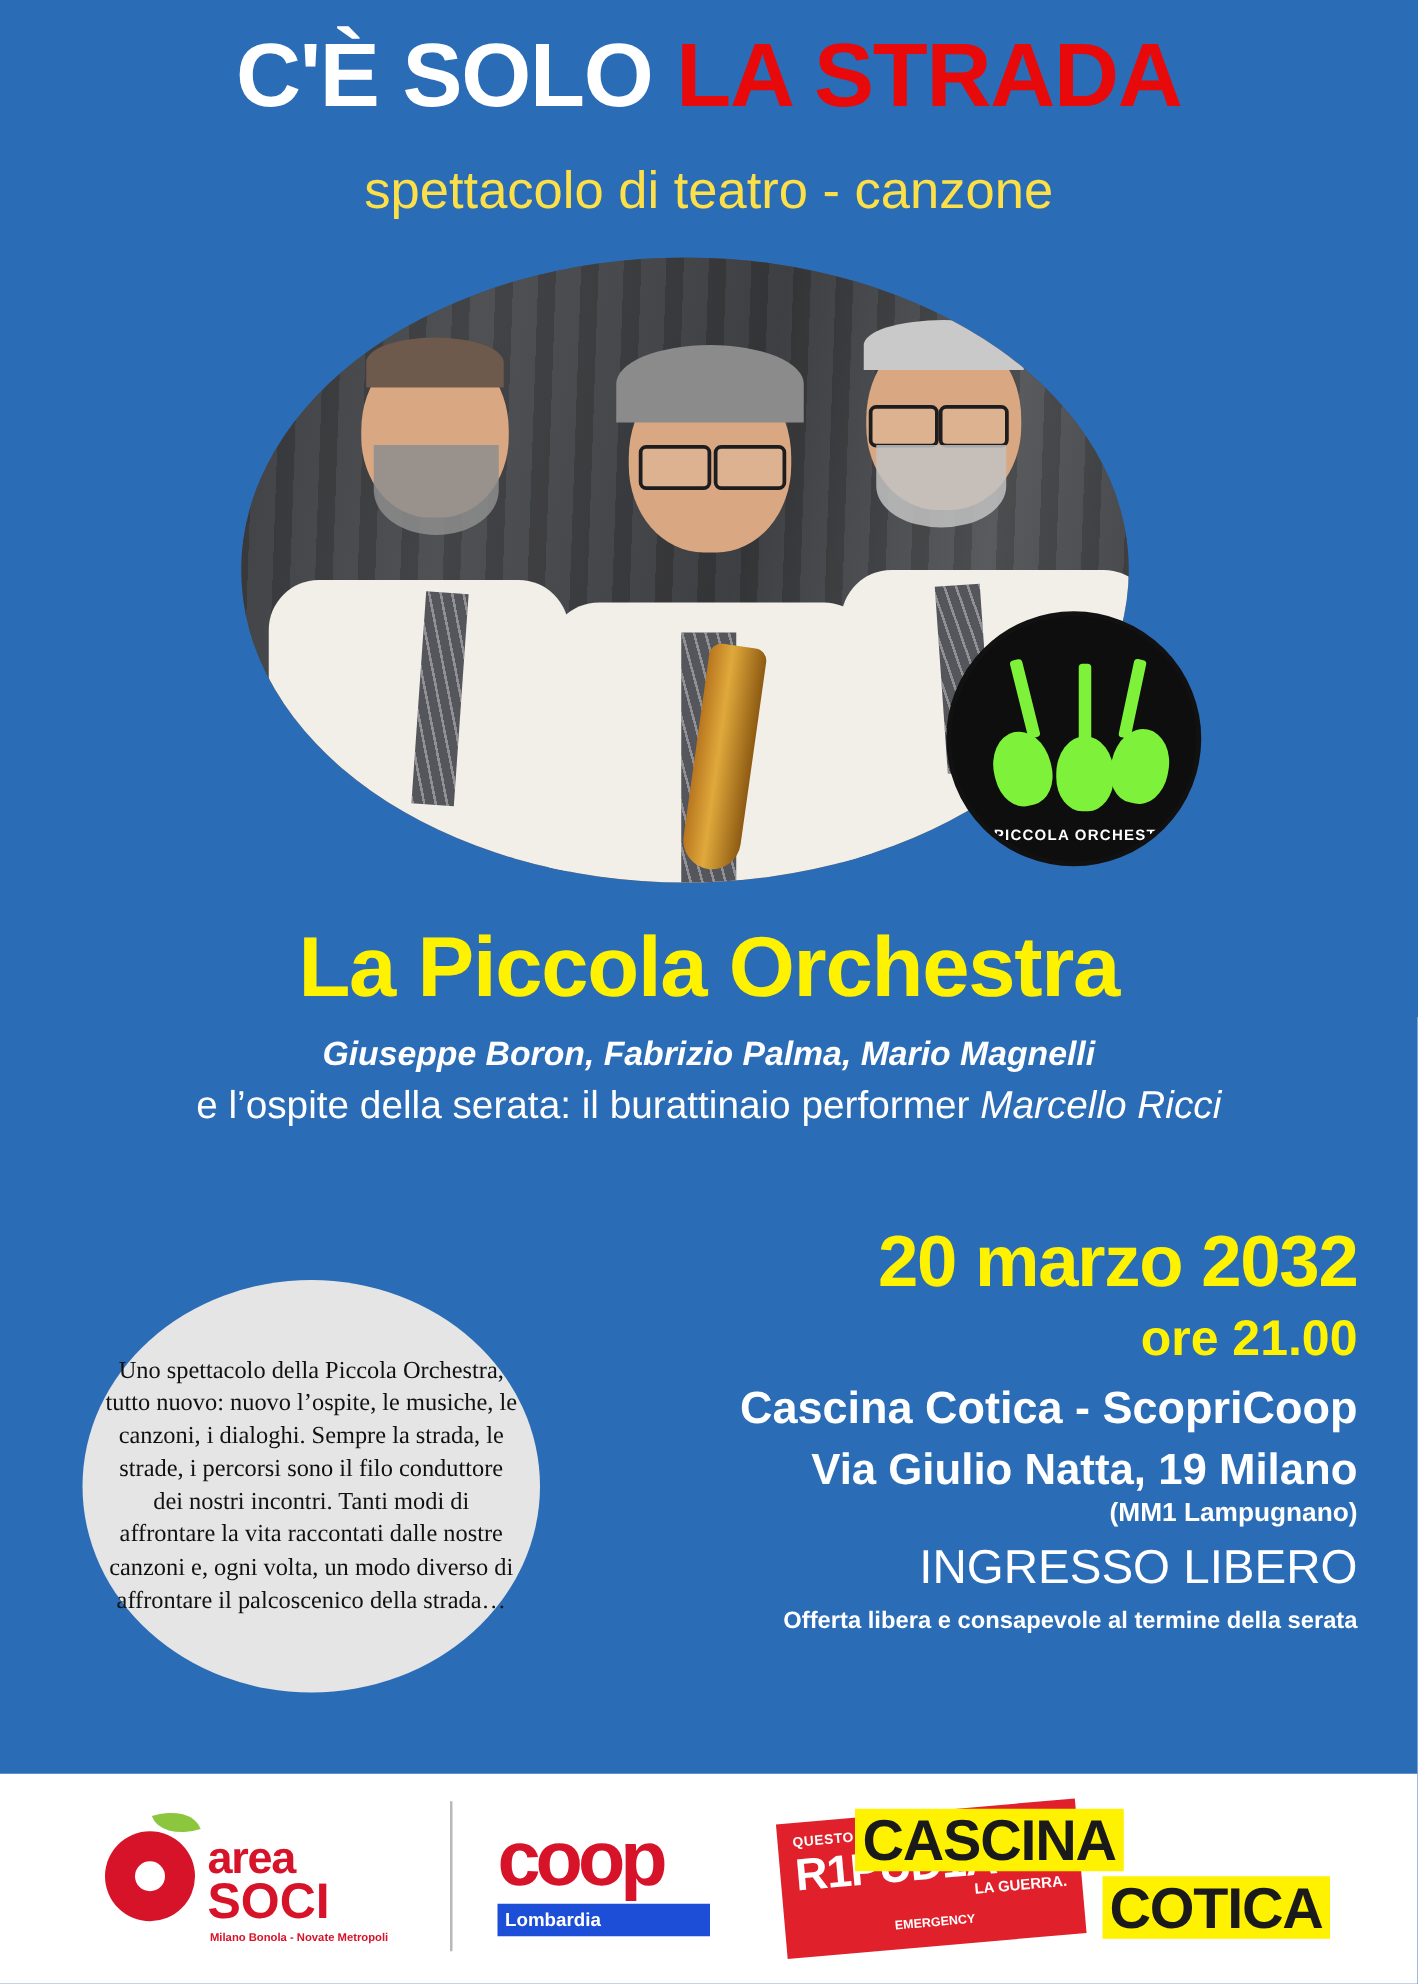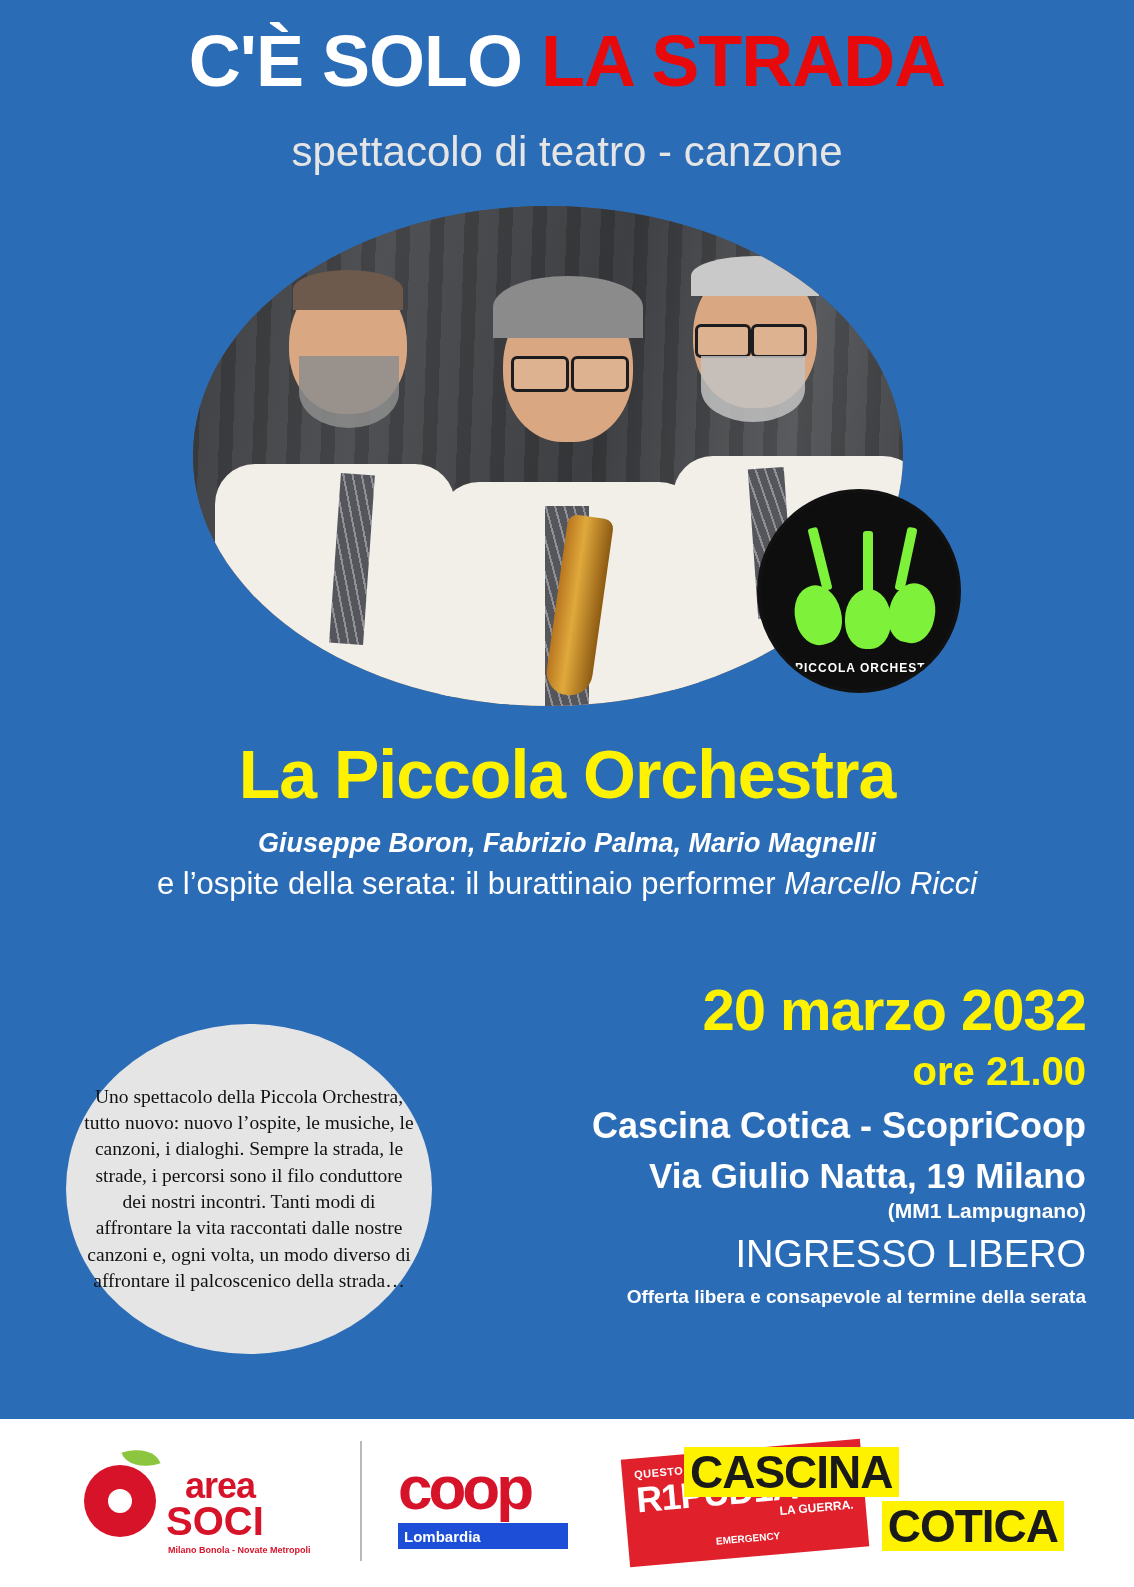--- a/index.html
+++ b/index.html
@@ -36,21 +36,21 @@
     white-space: nowrap;
   }
   .title-white { color: #ffffff; }
   .title-red { color: #e8090b; }
   .subtitle {
     position: absolute;
     top: 128px;
     left: 0;
     width: 100%;
     text-align: center;
-    color: #e5e5e5;
+    color: #fde047;
     font-size: 42px;
     font-weight: 400;
     letter-spacing: 0px;
   }
   
   .photo-oval {
     position: absolute;
     left: 193px;
     top: 206px;
     width: 710px;
@@ -278,21 +278,20 @@
     position: absolute; left: 40px; top: 4px;
     width: 34px; height: 22px;
     background: #8cc63f;
     border-radius: 0 100% 0 100%;
     transform: rotate(-18deg);
   }
   .as-area {
     position: absolute; left: 82px; top: 22px;
     font-size: 36px; font-weight: bold; color: #d7132a;
     letter-spacing: -1px;
-    margin-left: 19px;
   }
   .as-soci {
     position: absolute; left: 82px; top: 56px;
     font-size: 40px; font-weight: bold; color: #d7132a;
     letter-spacing: 0px;
   }
   .as-sub {
     position: absolute; left: 84px; top: 102px;
     font-size: 9px; font-weight: bold; color: #d7132a;
   }

